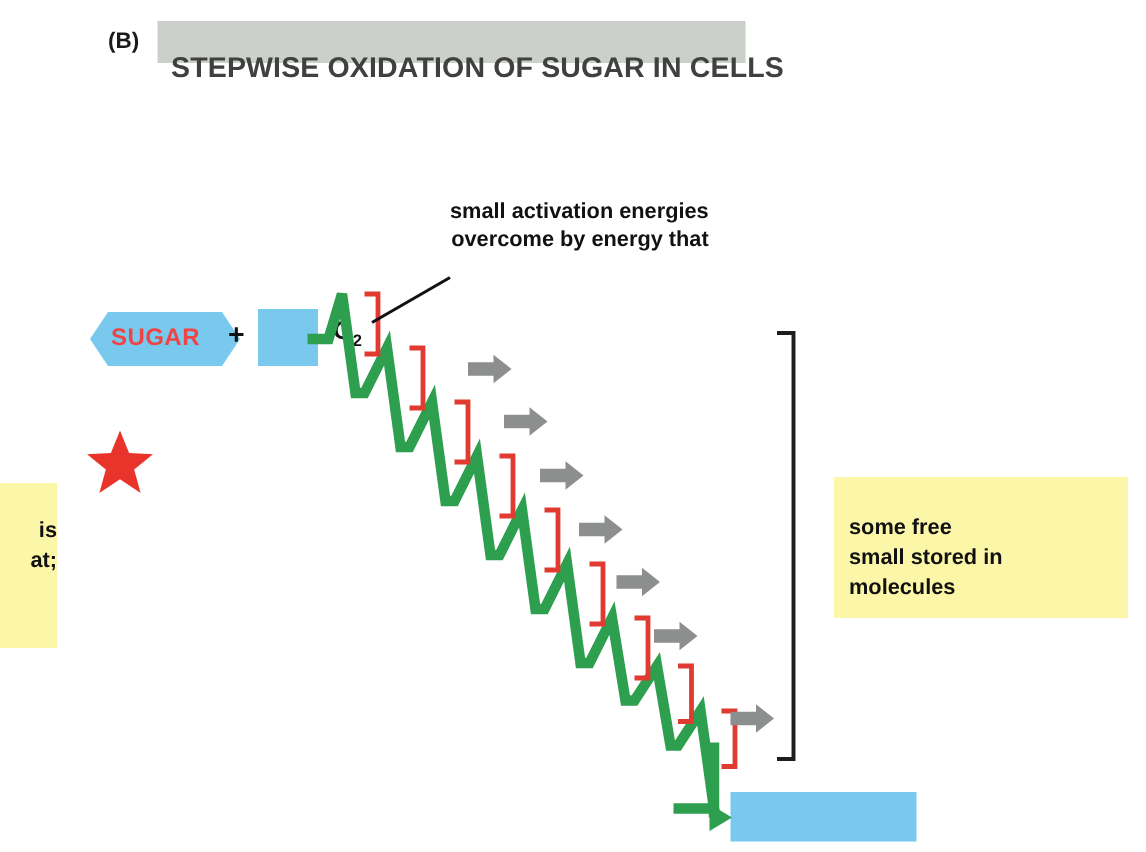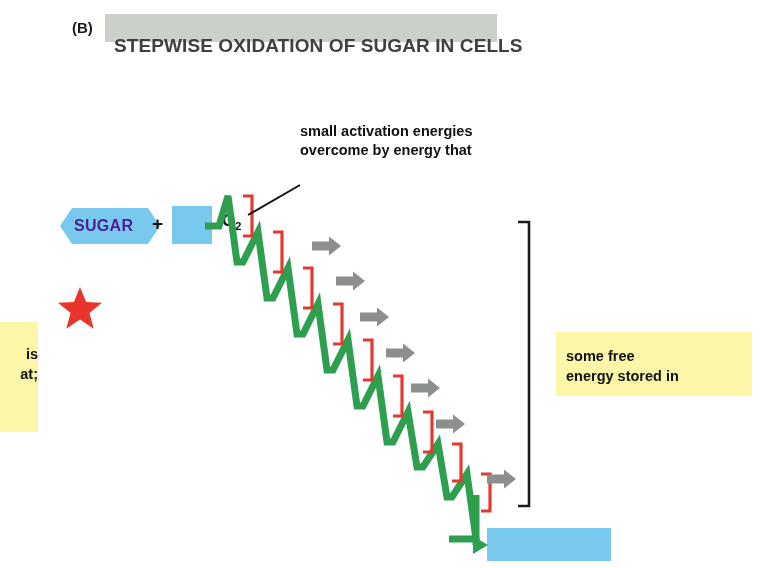--- a/index.html
+++ b/index.html
@@ -26,21 +26,21 @@
   .title-text{
     position:absolute;left:114px;top:19px;
     font-size:19px;font-weight:bold;color:#404040;
     letter-spacing:.1px;white-space:nowrap;margin-top:16px;
   }
 
   
   .sugar-wrap{position:absolute;left:60px;top:208px;}
   .sugar-label{
     position:absolute;left:14px;top:9px;
-    font-size:16px;font-weight:bold;color:#4c1d95;
+    font-size:16px;font-weight:bold;color:#ef4444;
     letter-spacing:.3px;
     text-align:right;
   }
   .plus{
     position:absolute;left:152px;top:213px;
     font-size:19px;font-weight:bold;color:#111;
   }
   .o2-box{
     position:absolute;left:172px;top:206px;
     width:40px;height:38px;background:#79c9ef;
@@ -56,37 +56,36 @@
     width:124px;height:33px;background:#79c9ef;
   }
   .co2-label{
     position:absolute;left:497px;top:533px;
     font-size:17px;font-weight:bold;color:#111;white-space:nowrap;
   }
   .co2-label sub{font-size:11px;}
 
   
   .anno-activation{
-    position:absolute;left:300px;top:122px;
+    position:absolute;left:300px;top:132px;
     font-size:14.5px;font-weight:bold;color:#111;
-    line-height:19px;white-space:nowrap;
+    line-height:19px;white-space:nowrap;text-align:right;
   }
 
   
   .callout{
     position:absolute;
     background:#fbf6a8;
     font-size:14.5px;font-weight:bold;color:#111;
     line-height:20px;
   }
   .callout-right{
     left:556px;top:318px;width:196px;
-    padding:14px 0 10px 10px;
+    padding:24px 0 10px 10px;
     box-sizing:border-box;
-    margin-top:14px;
   }
   .callout-left{
     left:-62px;top:322px;width:100px;height:110px;
     padding:22px 0 0 0;
     box-sizing:border-box;
     text-align:right;
   }
 
   
   .star{position:absolute;left:57px;top:286px;}
@@ -148,21 +147,22 @@
       </g>
   </svg>
 
   <div class="anno-activation">
       <div>small activation energies</div>
       <div>overcome by energy that</div>
     </div>
 
   <div class="callout callout-right">
       <div>some free</div>
-      <div>energy stored in</div>
+      <div>small stored in</div>
+      <div>molecules</div>
     </div>
   <div class="callout callout-left">
       <div>is</div>
       <div>at;</div>
     </div>
 
   <div class="star">
     <svg width="46" height="44" viewBox="0 0 50 48">
       <polygon points="25,1 31.6,17.5 49,18.3 35.3,29.4 40,46.5 25,36.5 10,46.5 14.7,29.4 1,18.3 18.4,17.5" fill="#e8342a"></polygon>
     </svg>

